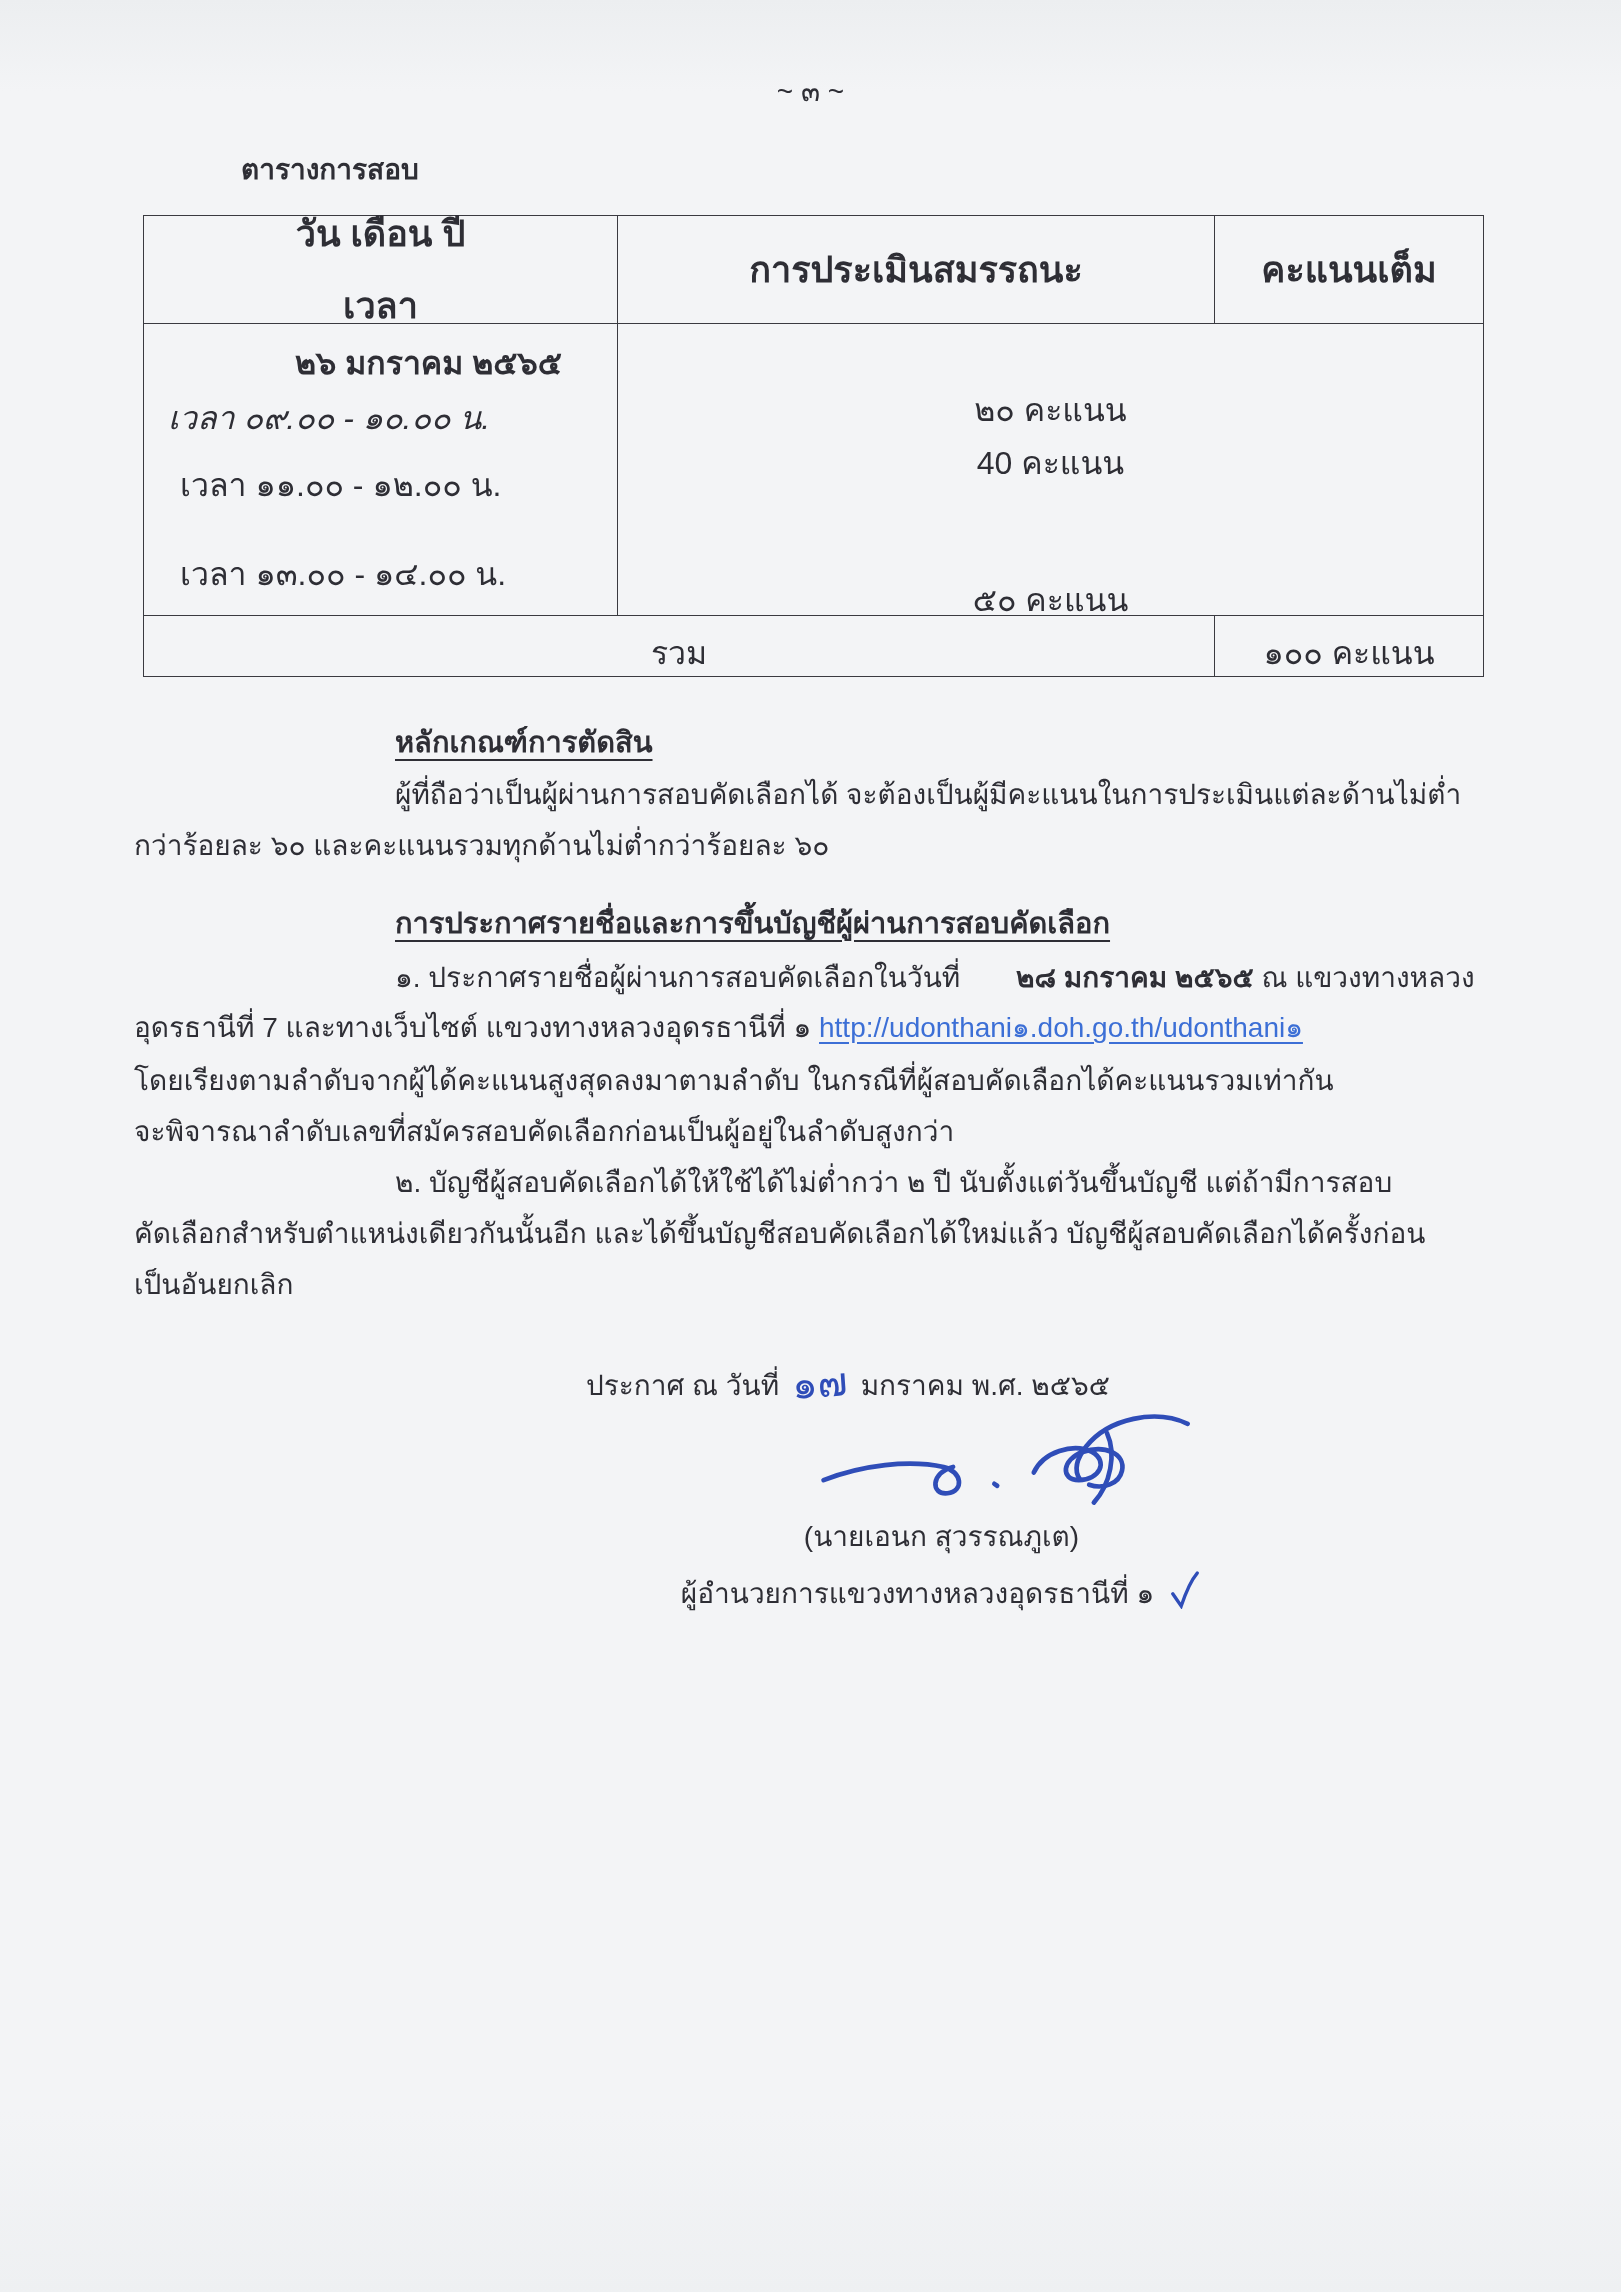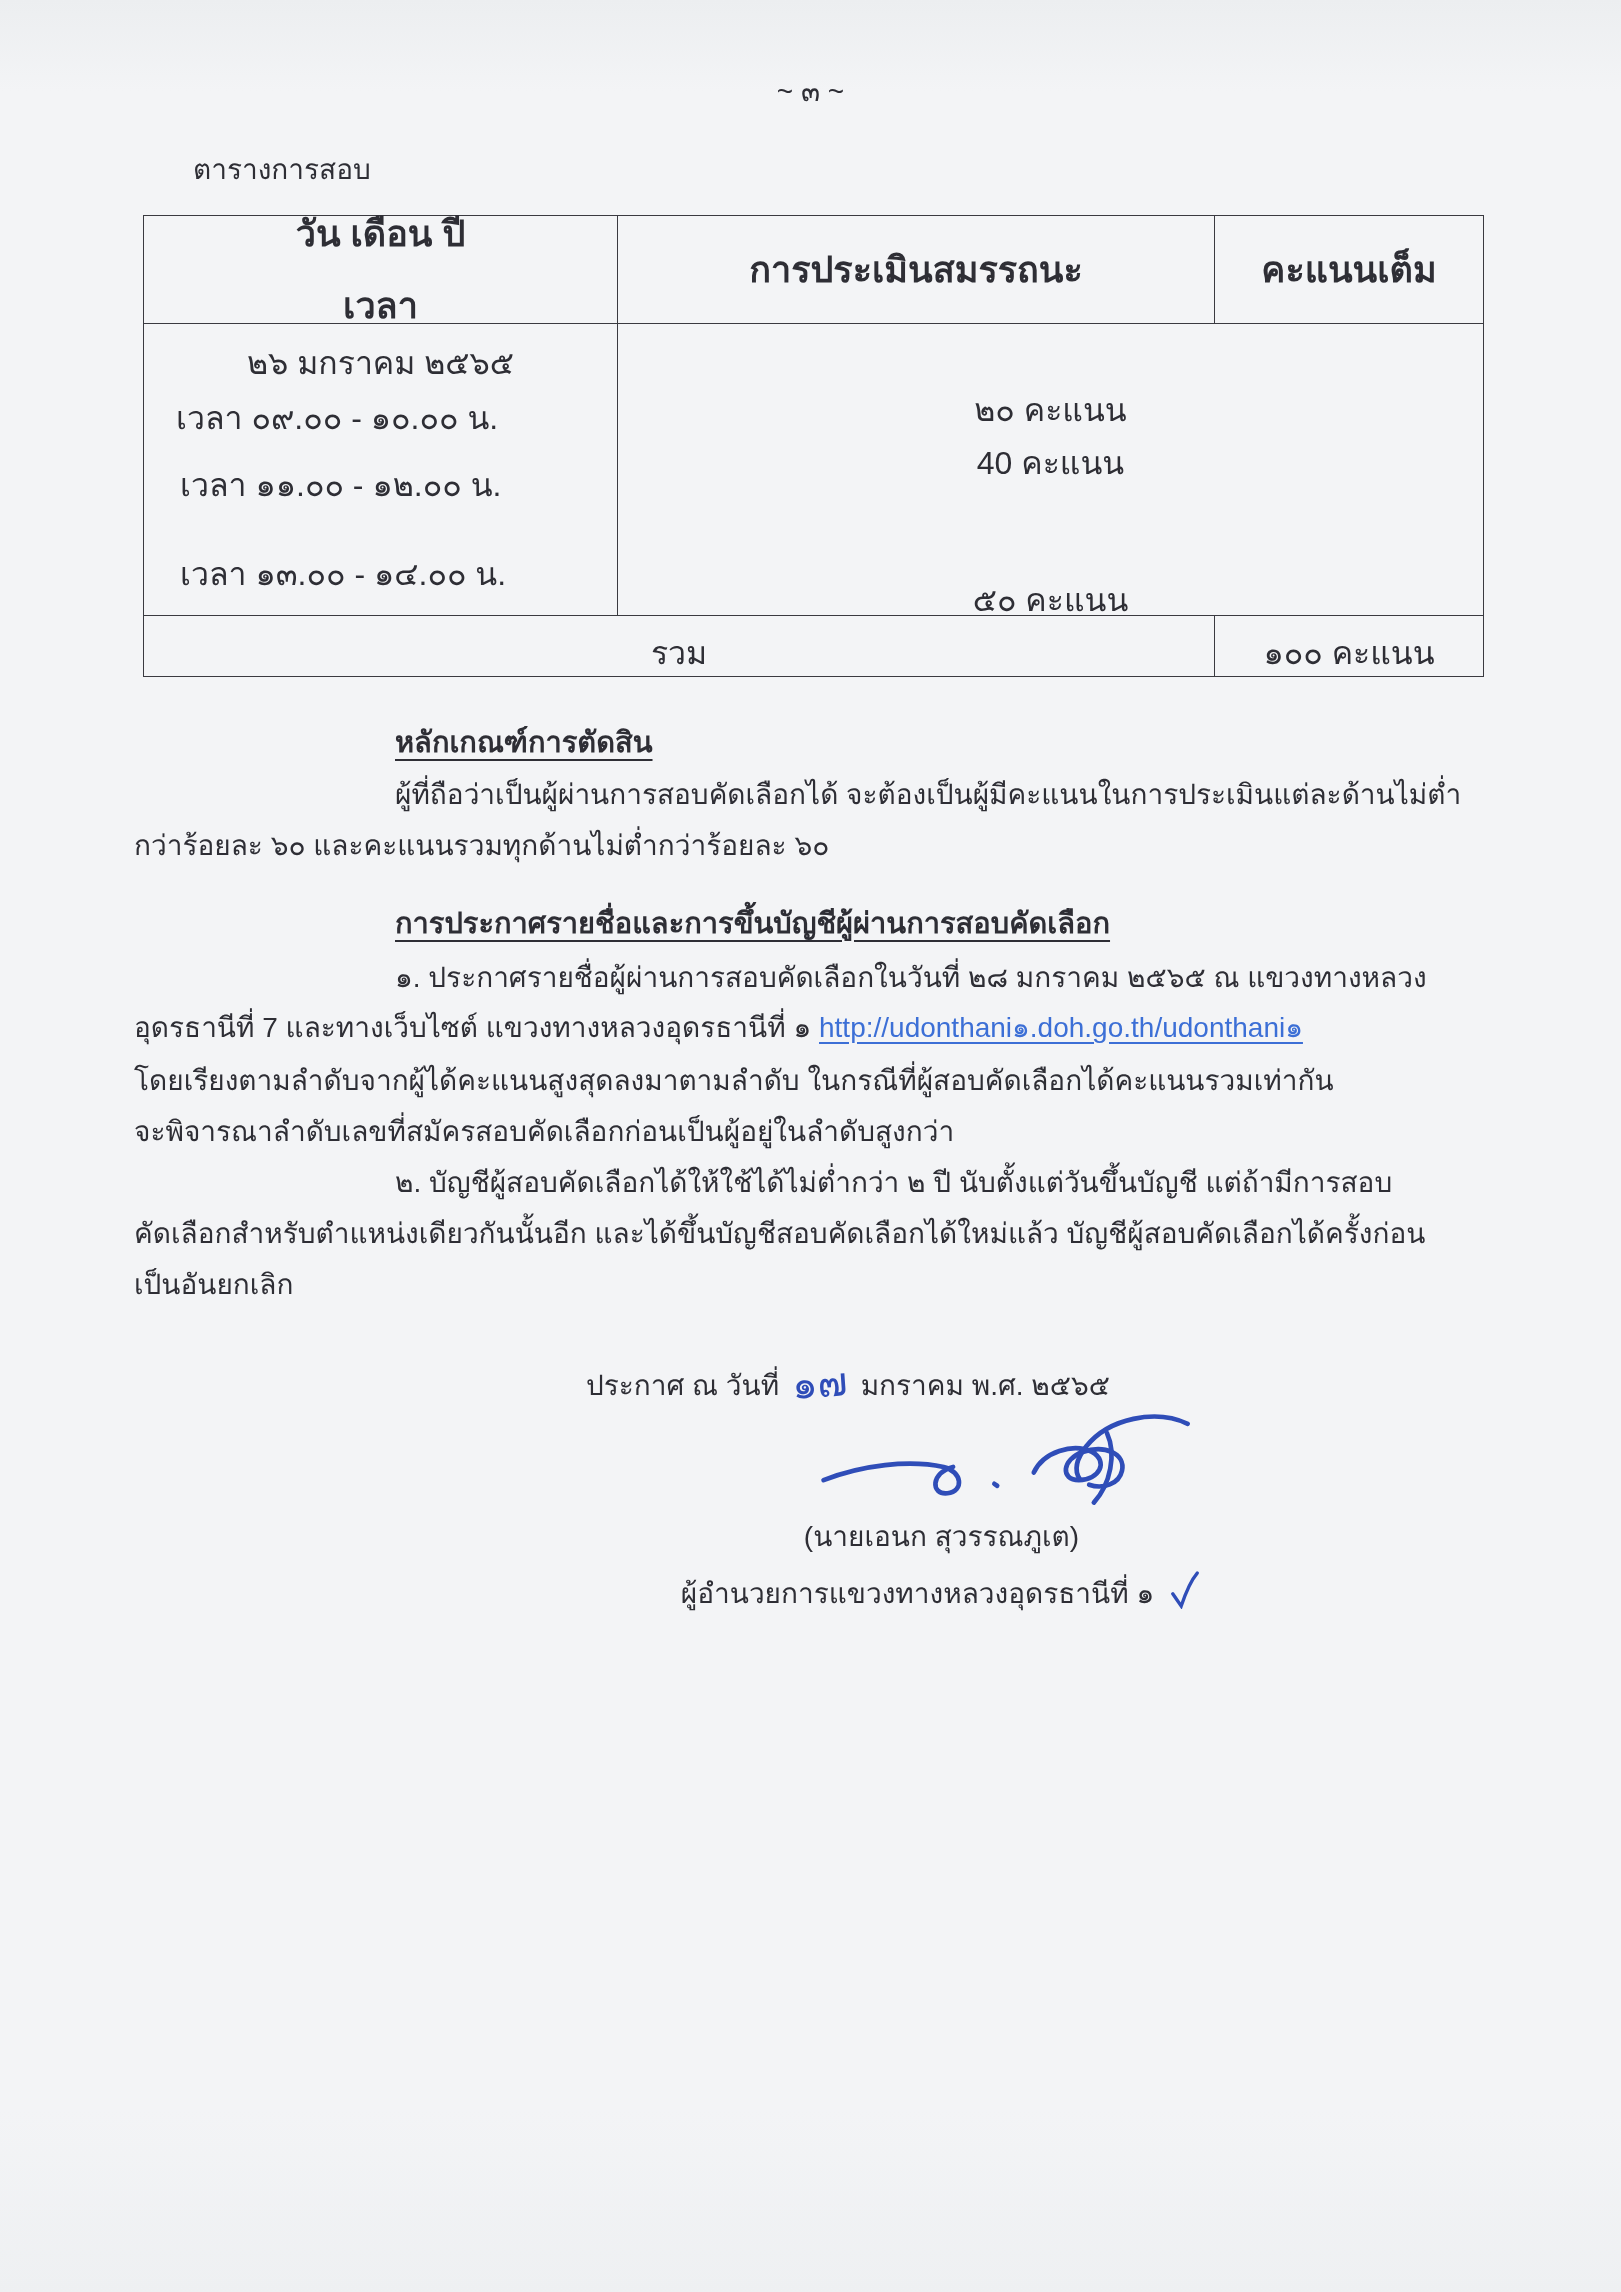--- a/index.html
+++ b/index.html
@@ -6,21 +6,21 @@
   body { background: #d8d9dc; font-family: "Liberation Sans", sans-serif; }
   .page {
     position: relative;
     width: 1621px; height: 2293px;
     margin: 0 auto;
     background: linear-gradient(180deg, #eceef0 0%, #f3f4f6 4%, #f3f4f6 92%, #eef0f2 100%);
     color: var(--text, #2e2e35);
     overflow: hidden;
   }
   .line { position: absolute; white-space: nowrap; font-size: 28px; line-height: 1.35; }
-  .b { font-weight: normal; }
+  .b { font-weight: bold; margin-left: 48px; }
   .center { text-align: center; }
   .hd { font-weight: bold; text-decoration: underline; text-underline-offset: 6.6px; font-size: 29px; }
   .link { color: var(--link, #3c6fd6); text-decoration: underline; text-underline-offset: 4.7px; cursor: pointer; }
   .ink { color: var(--ink, #2f4db8); }
   .hand-num { font-size: 40px; display: inline-block; transform: rotate(-4deg); margin: 0 13px; position: relative; top: 1.9px; }
 
   
   .tbl {
     position: absolute; left: 143px; top: 215px; width: 1341px;
     border: 1.9px solid var(--border, #3a3a40);
@@ -63,21 +63,21 @@
         <span>การประเมินสมรรถนะ</span>
       </div>
       <div class="cell c3 hcell">
         <span>คะแนนเต็ม</span>
       </div>
     </div>
 
     <div class="trow brow row-bb">
       <div class="cell rb c1">
         <div class="abs b" style="left:0; width:100%; top:13px; text-align:center;">๒๖  มกราคม  ๒๕๖๕</div>
-        <div class="abs" style="left:32px; top:68px;">เวลา  ๐๙.๐๐ - ๑๐.๐๐ น.</div>
+        <div class="abs" style="left:24px; top:68px;font-style:italic;">เวลา  ๐๙.๐๐ - ๑๐.๐๐ น.</div>
         <div class="abs" style="left:36px; top:135px;">เวลา  ๑๑.๐๐  - ๑๒.๐๐ น.</div>
         <div class="abs" style="left:36px; top:224px;">เวลา  ๑๓.๐๐  - ๑๔.๐๐ น.</div>
       </div>
       <div class="cell c3">
         <div class="abs" style="left:0; width:100%; top:60px;  text-align:center;">๒๐  คะแนน</div>
         <div class="abs" style="left:0; width:100%; top:113px; text-align:center;">40  คะแนน</div>
         <div class="abs" style="left:0; width:100%; top:250px; text-align:center;">๕๐  คะแนน</div>
       </div>
     </div>
 

